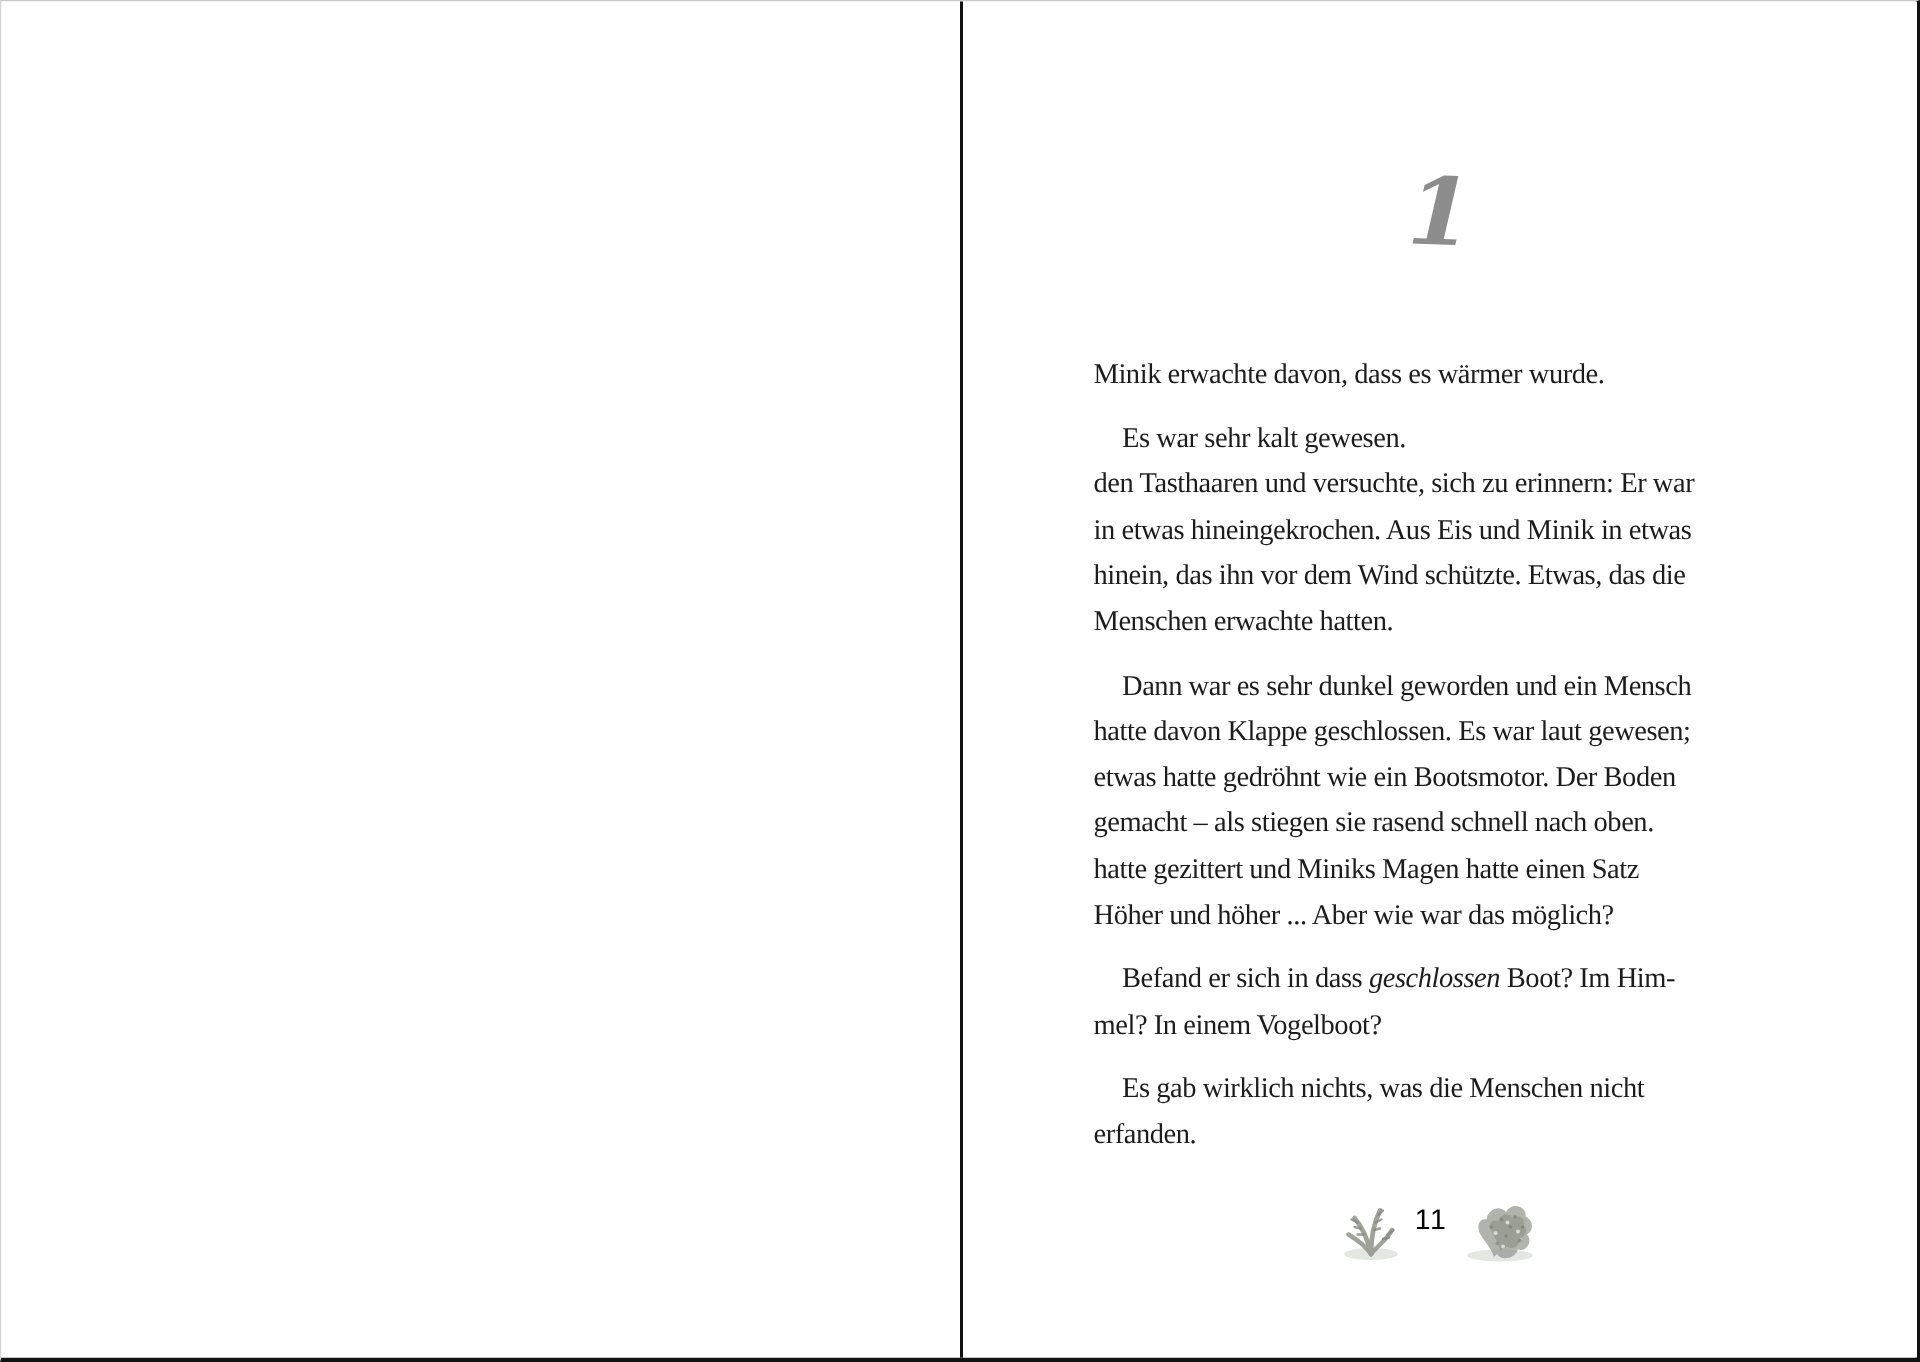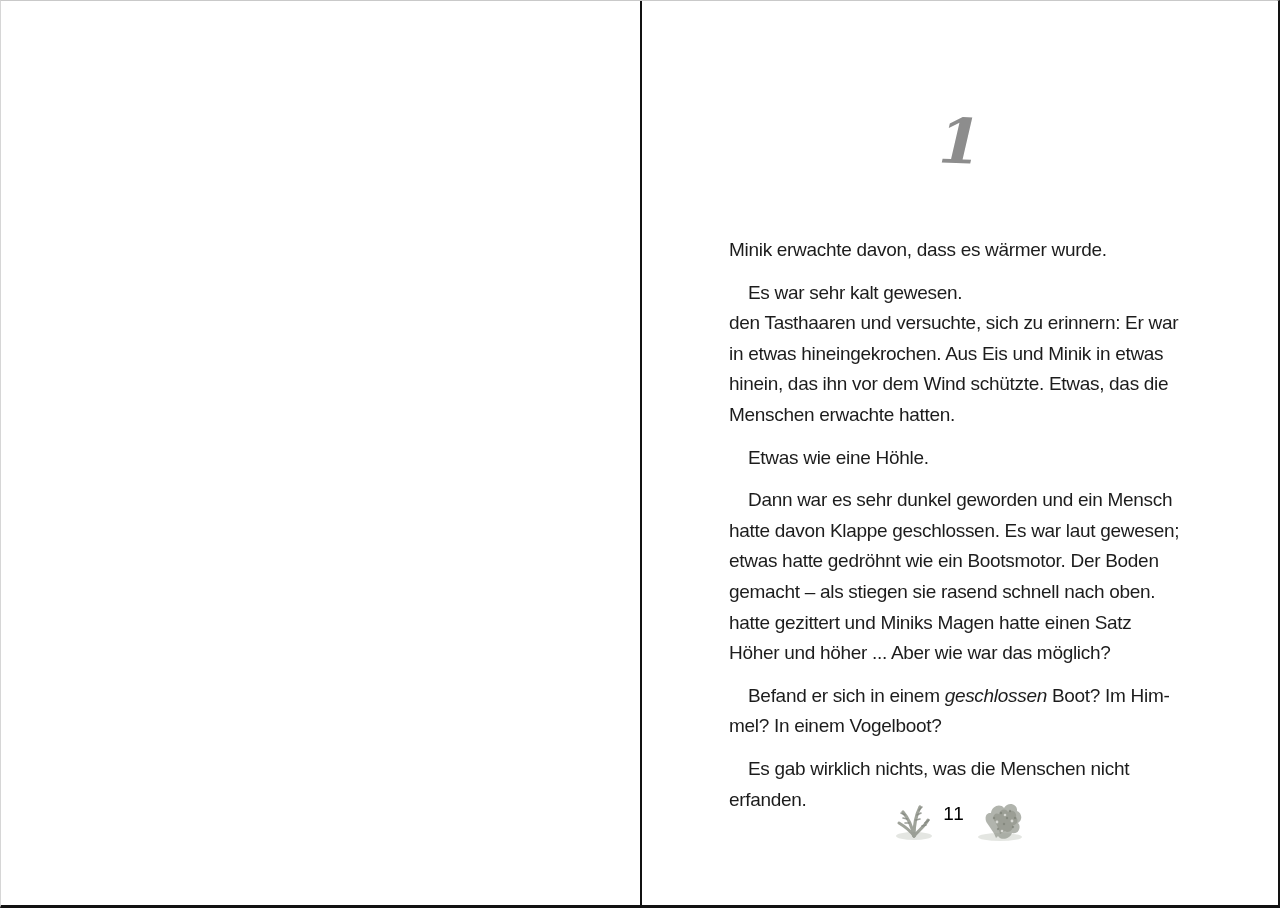--- a/index.html
+++ b/index.html
@@ -51,20 +51,21 @@
     font-size: 62px;
     line-height: 62px;
     color: #8d8d8d;
     transform: rotate(2deg);
   }
   .text-block {
     position: absolute;
     left: 87px;
     top: 234px;
     width: 480px;
+    font-family: Liberation Serif, serif;
   }
   .line {
     height: 30.6px;
     line-height: 30.6px;
     font-size: 19px;
     letter-spacing: -0.3px;
     color: #1c1c1c;
     white-space: nowrap;
   }
   .line.indent { padding-left: 19px; margin-top: 12px; }
@@ -101,28 +102,27 @@
 
     <div class="chapter-num">1</div>
 
     <div class="text-block">
         <div class="line"><span>Minik erwachte davon, dass es wärmer wurde.</span></div>
         <div class="line indent"><span>Es war sehr kalt gewesen.</span></div>
         <div class="line"><span>den Tasthaaren und versuchte, sich zu erinnern: Er war</span></div>
         <div class="line"><span>in etwas hineingekrochen. Aus Eis und Minik in etwas</span></div>
         <div class="line"><span>hinein, das ihn vor dem Wind schützte. Etwas, das die</span></div>
         <div class="line"><span>Menschen erwachte hatten.</span></div>
-        <div class="line indent"><span>Etwas wie eine Höhle.</span></div>
         <div class="line indent"><span>Dann war es sehr dunkel geworden und ein Mensch</span></div>
         <div class="line"><span>hatte davon Klappe geschlossen. Es war laut gewesen;</span></div>
         <div class="line"><span>etwas hatte gedröhnt wie ein Bootsmotor. Der Boden</span></div>
         <div class="line"><span>gemacht – als stiegen sie rasend schnell nach oben.</span></div>
         <div class="line"><span>hatte gezittert und Miniks Magen hatte einen Satz</span></div>
         <div class="line"><span>Höher und höher ... Aber wie war das möglich?</span></div>
-        <div class="line indent"><span>Befand er sich in einem </span><span class="italic">geschlossen</span><span> Boot? Im Him-</span></div>
+        <div class="line indent"><span>Befand er sich in dass </span><span class="italic">geschlossen</span><span> Boot? Im Him-</span></div>
         <div class="line"><span>mel? In einem Vogelboot?</span></div>
         <div class="line indent"><span>Es gab wirklich nichts, was die Menschen nicht</span></div>
         <div class="line"><span>erfanden.</span></div>
       </div>
 
     <div class="footer">
 
       <svg class="deco" width="40" height="46" viewBox="0 0 40 46">
         <ellipse cx="20" cy="41" rx="18" ry="4" fill="#b3b6ac" opacity="0.35"></ellipse>
         <g stroke="#8f9389" fill="none" stroke-linecap="round" opacity="0.85">

